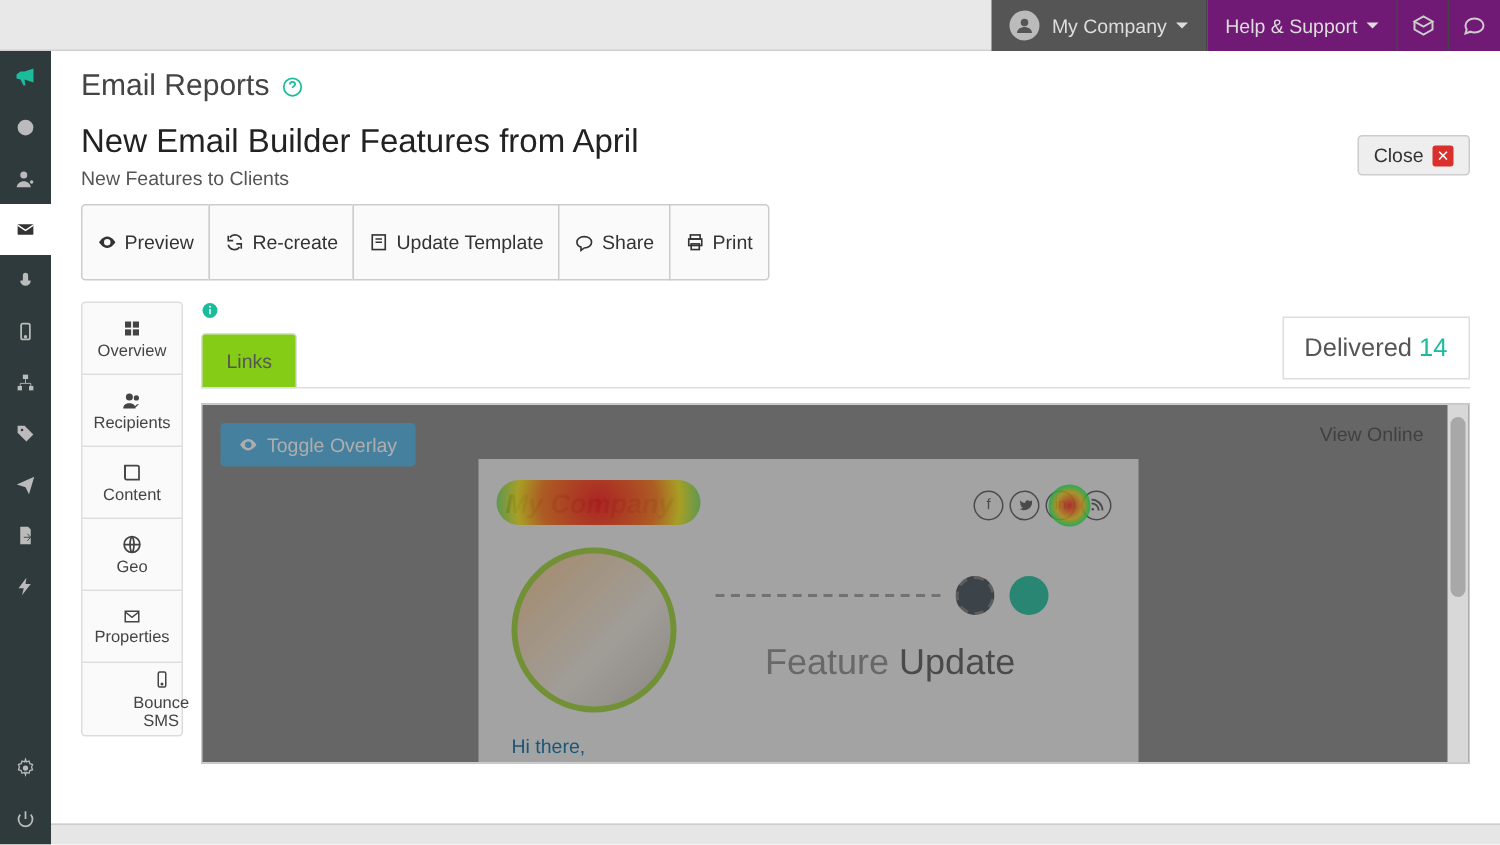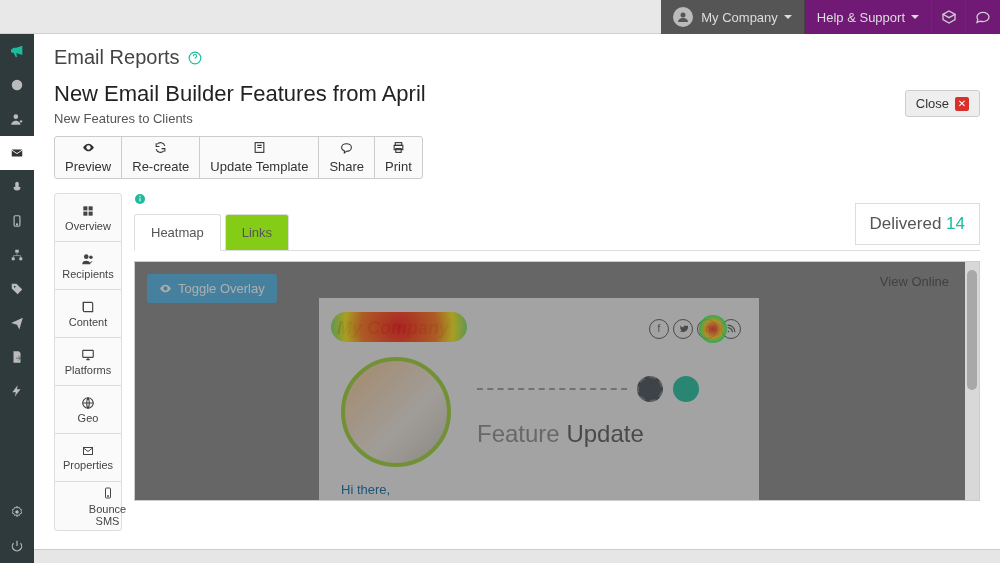--- a/index.html
+++ b/index.html
@@ -20,21 +20,21 @@
   .nav-spacer { flex:1; }
 
   .main { flex:1; background:#fff; position:relative; padding: 12px 20px 0 20px; overflow:hidden; }
   .page-title { font-size: 20px; color:#444; font-weight:400; display:flex; align-items:center; gap:8px; }
   .help-ic { color:#1abc9c; font-size:14px; }
   .close-btn { position:absolute; right:20px; top:56px; background:#eee; border:1px solid #ccc; border-radius:3px; padding:5px 10px; font-size:13px; color:#333; display:flex; align-items:center; gap:6px; cursor:pointer; }
   .close-x { background:#d9302c; color:#fff; width:14px; height:14px; display:flex; align-items:center; justify-content:center; font-size:10px; border-radius:2px; }
   .camp-title { font-size:22px; color:#222; font-weight:400; margin-top:12px; }
   .camp-sub { font-size:13px; color:#555; margin-top:4px; }
   .toolbar { margin-top:10px; display:flex; }
-  .tool-btn { border:1px solid #ccc; background:#fafafa; padding:4px 10px; font-size:13px; color:#333; display:flex; align-items:center; gap:5px; cursor:pointer; margin-left:-1px;flex-direction:column; }
+  .tool-btn { border:1px solid #ccc; background:#fafafa; padding:17px 10px; font-size:13px; color:#333; display:flex; align-items:center; gap:5px; cursor:pointer; margin-left:-1px; }
   .tool-btn:first-child { border-top-left-radius:3px; border-bottom-left-radius:3px; margin-left:0; }
   .tool-btn:last-child { border-top-right-radius:3px; border-bottom-right-radius:3px; }
 
   .report-body { display:flex; margin-top:14px; height: 380px; }
   .report-side { width:68px; display:flex; flex-direction:column; border:1px solid #ddd; border-radius:3px; background:#fafafa; align-self:flex-start; }
   .rside-item { display:flex; flex-direction:column; align-items:center; justify-content:center; height:48px; font-size:11px; color:#444; cursor:pointer; border-bottom:1px solid #ddd; gap:2px; }
   .rside-item:last-child { border-bottom:none;margin-left:39px; }
   .rside-item .ric { font-size:15px; color:#444; }
 
   .report-main { flex:1; margin-left:12px; position:relative; }
@@ -59,21 +59,21 @@
   .heat-spot2 { position:absolute; right:14px; top:-4px; width:28px; height:28px; border-radius:50%; background: radial-gradient(circle, #ff0000 0%, #ffc800 45%, #00ff4c 70%, #1025ff 100%); opacity:0.85; }
   .email-content { padding:10px 22px; }
   .feature-row { display:flex; align-items:center; gap:26px; }
   .feature-img { width:110px; height:110px; border-radius:50%; border:4px solid #9acd32; background: linear-gradient(135deg, #f2c28e 0%, #e9e4dc 60%, #c6bfb8 100%); position:relative; overflow:hidden; }
   .feature-txt { display:flex; flex-direction:column; gap:6px; }
   .dots-row { display:flex; align-items:center; gap:10px; margin-bottom:12px; }
   .dots-line { flex:1; border-top: 2px dashed #9a9a9a; width:150px; }
   .dot-circle { width:26px; height:26px; border-radius:50%; }
   .dot-dark { background:#3e4a54; border:2px dashed #777; }
   .dot-teal { background:#1abc9c; }
-  .feature-title { font-size:24px; font-weight:300; color:#888; }
+  .feature-title { font-size:24px; font-weight:300; color:#888;margin-left:33px; }
   .feature-title strong { color:#555; font-weight:400; }
   .email-body-text { font-size:13px; color:#0369a1; margin-top:14px; line-height:1.4; }
   .dim-overlay { position:absolute; inset:0; background:rgba(60,60,60,0.42); pointer-events:none; }
   .scroll-w { position:absolute; right:0; top:0; bottom:0; width:14px; background:#d8d8d8; }
   .scroll-thumb { position:absolute; right:2px; top:8px; width:10px; height:120px; background:#a8a8a8; border-radius:5px; }
   
   .botbar { position:absolute; bottom:0; left:0; right:0; height:14px; background:#e6e6e6; border-top:1px solid #ccc; }
   svg { display:block; }
 </style>
 </head>
@@ -272,29 +272,20 @@
           <span class="ric">
               <svg width="14" height="14" viewBox="0 0 24 24" fill="none" stroke="currentColor" stroke-width="2">
                 <path d="M4 4h14a2 2 0 012 2v14H6a2 2 0 01-2-2z"></path>
                 <path d="M4 18V4"></path>
               </svg>
             </span>
           <span>Content</span>
         </div>
         <div class="rside-item">
           <span class="ric">
-              <svg width="16" height="14" viewBox="0 0 24 24" fill="none" stroke="currentColor" stroke-width="2">
-                <rect x="3" y="4" width="18" height="12" rx="1"></rect>
-                <path d="M9 20h6M12 16v4"></path>
-              </svg>
-            </span>
-          <span>Platforms</span>
-        </div>
-        <div class="rside-item">
-          <span class="ric">
               <svg width="14" height="14" viewBox="0 0 24 24" fill="none" stroke="currentColor" stroke-width="2">
                 <circle cx="12" cy="12" r="9"></circle>
                 <path d="M3 12h18M12 3c3 3 3 15 0 18M12 3c-3 3-3 15 0 18"></path>
               </svg>
             </span>
           <span>Geo</span>
         </div>
         <div class="rside-item">
           <span class="ric">
               <svg width="16" height="12" viewBox="0 0 24 24" fill="none" stroke="currentColor" stroke-width="2">
@@ -317,21 +308,20 @@
 
       <div class="report-main">
         <span class="info-ic">
           <svg width="12" height="12" viewBox="0 0 24 24" fill="currentColor">
               <circle cx="12" cy="12" r="10"></circle>
               <rect x="11" y="10" width="2" height="7" fill="#fff"></rect>
               <circle cx="12" cy="7" r="1.3" fill="#fff"></circle>
             </svg>
         </span>
         <div class="tabs">
-          <div class="tab active">Heatmap</div>
           <div class="tab">Links</div>
         </div>
 
         <div class="delivered-card">
           <span>Delivered</span>
           <span class="num">14</span>
         </div>
 
         <div class="heatmap-pane">
           <button class="toggle-btn">

